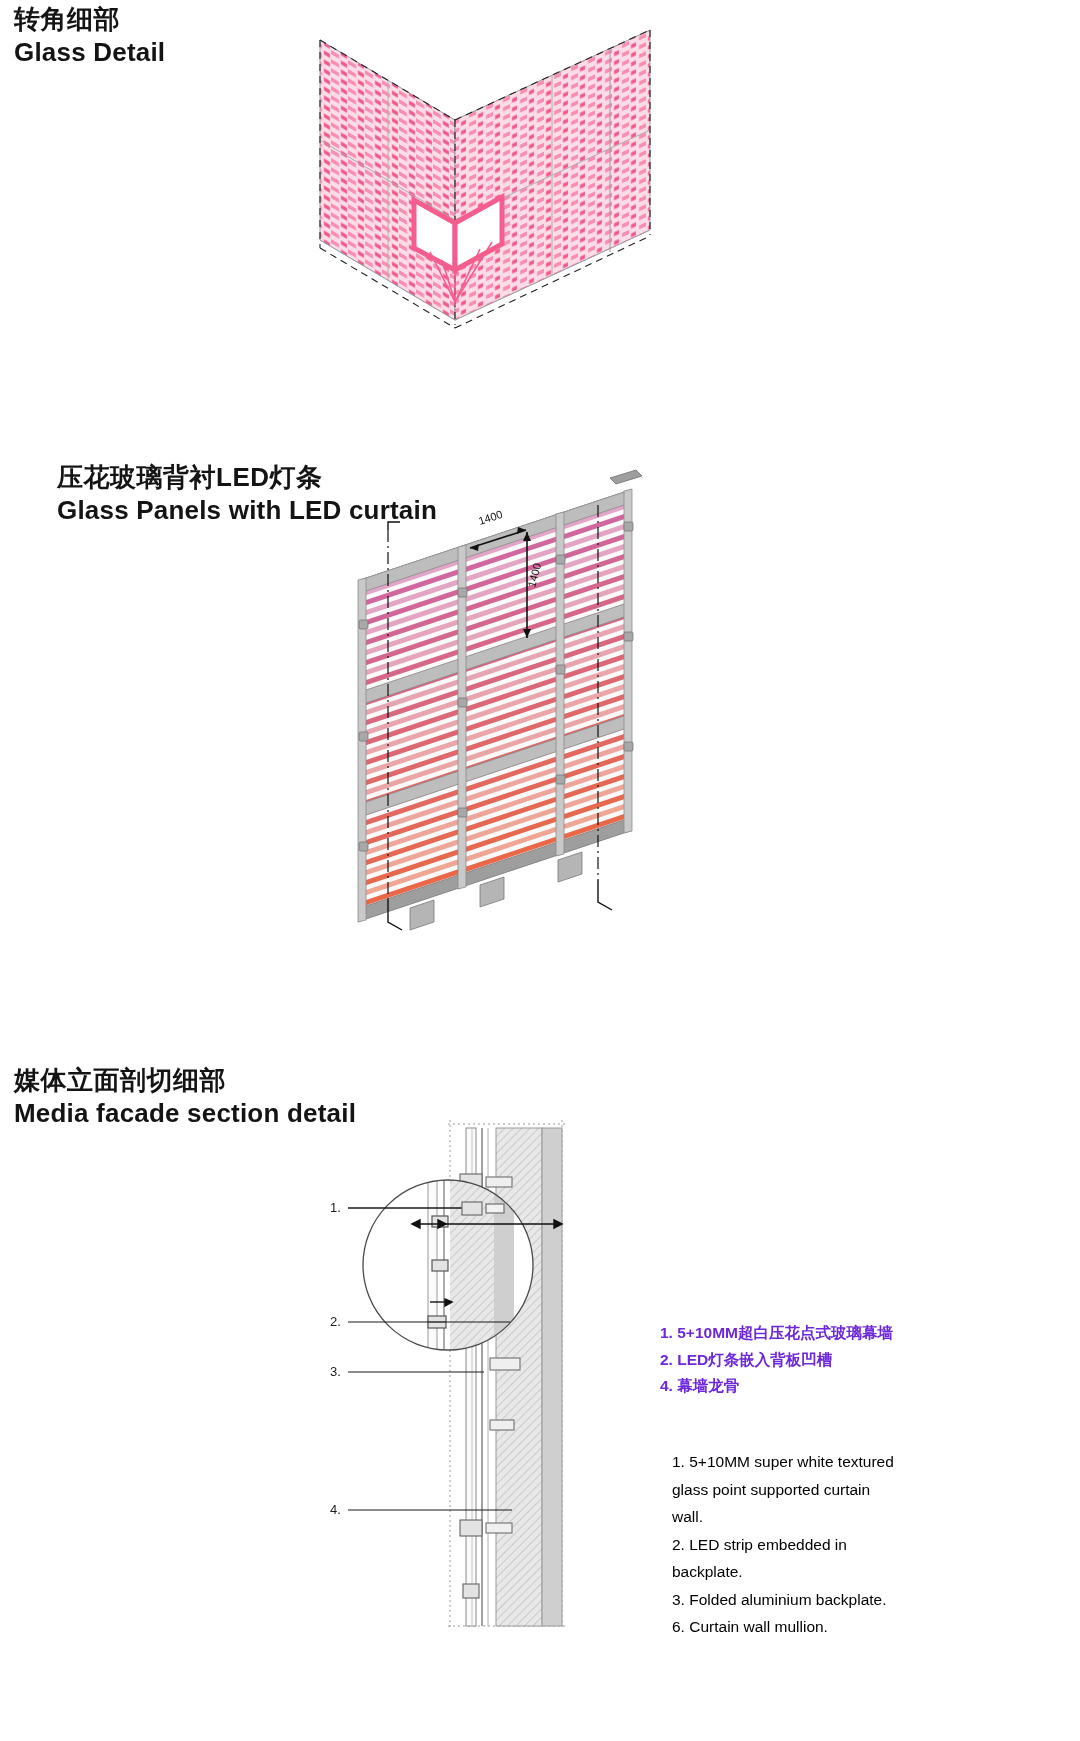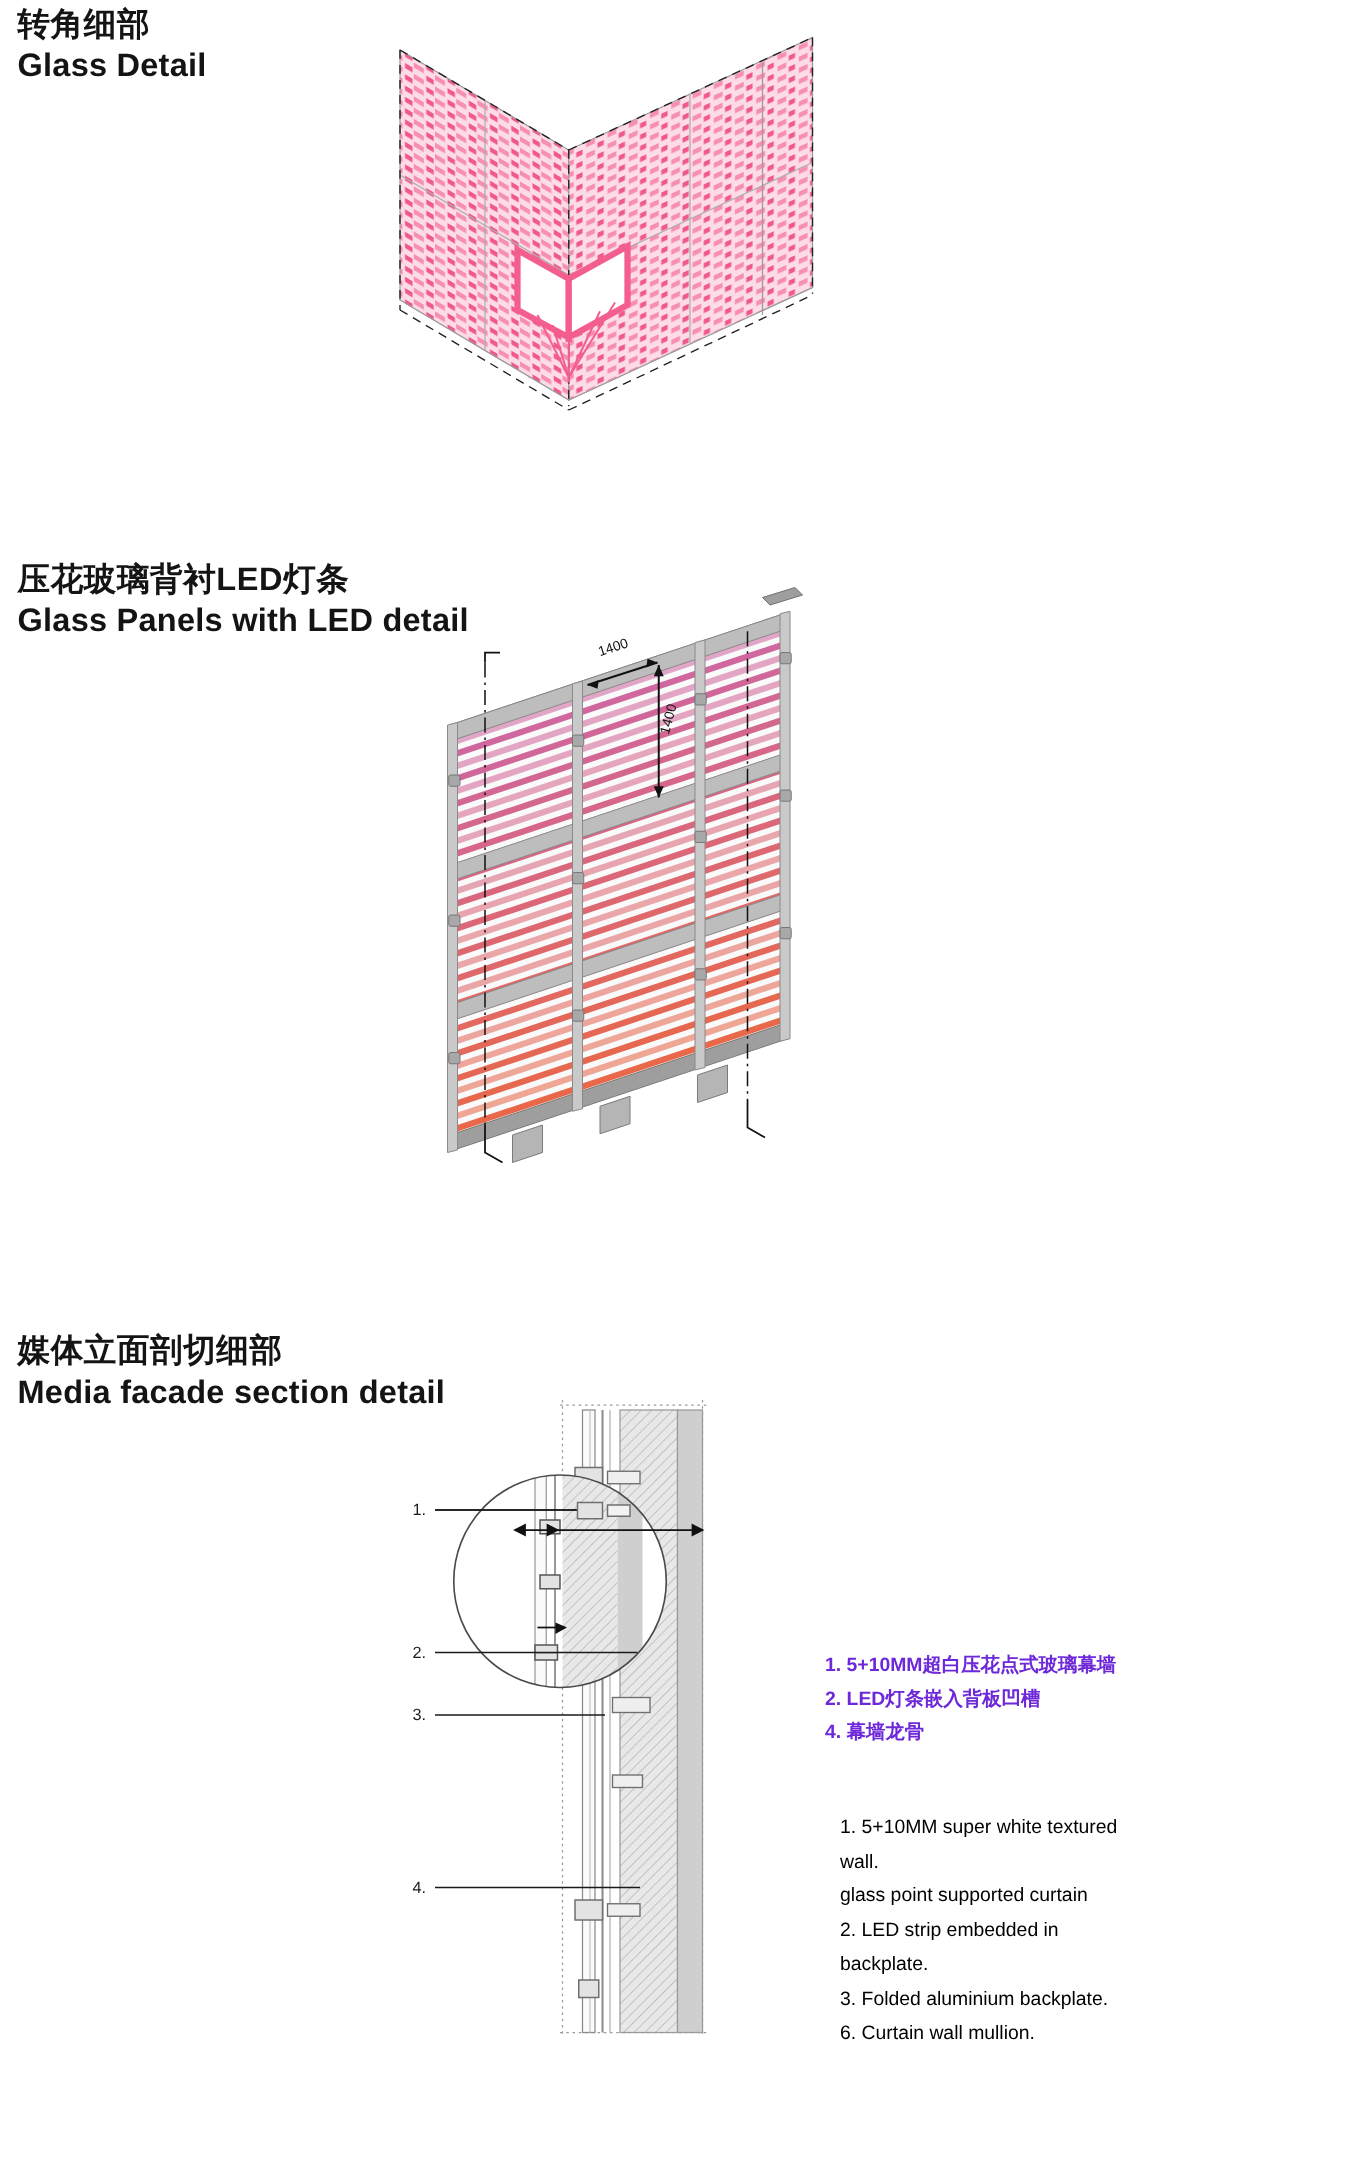--- a/index.html
+++ b/index.html
@@ -14,21 +14,21 @@
   .heading{position:absolute;left:14px;}
   .heading .cn{
     font-size:26px;font-weight:700;letter-spacing:.5px;line-height:1.18;
     color:#141414;white-space:nowrap;
   }
   .heading .en{
     font-size:26px;font-weight:700;letter-spacing:.2px;line-height:1.18;
     color:#141414;white-space:nowrap;margin-top:2px;
   }
   #head-corner{top:4px;}
-  #head-glass{top:448px;}
+  #head-glass{top:462px;margin-left:43px;}
   #head-section{top:1065px;}
 
   
   .figure{position:absolute;}
   #fig-corner{left:280px;top:20px;width:420px;height:400px;}
   #fig-glass{left:330px;top:470px;width:360px;height:470px;}
   #fig-section{left:300px;top:1120px;width:420px;height:520px;}
 
   svg{display:block;overflow:visible;}
 
@@ -131,21 +131,21 @@
       </g>
 
       <g stroke="#9a9a9a" stroke-width="1">
         <line x1="330" y1="30" x2="330" y2="232"></line>
       </g>
     </svg>
   </div>
 
   <div class="heading" id="head-glass">
     <div class="cn">压花玻璃背衬LED灯条</div>
-    <div class="en">Glass Panels with LED detail</div>
+    <div class="en">Glass Panels with LED curtain</div>
   </div>
 
   <div class="figure" id="fig-glass">
     <svg width="360" height="470" viewBox="0 0 360 470">
       <defs>
         <clipPath id="wallClip">
             <polygon points="30,110 300,20 300,360 30,450"></polygon>
           </clipPath>
         <linearGradient id="ledGrad" x1="0" y1="0" x2="0" y2="1">
           <stop offset="0%" stop-color="#CB5FA0"></stop>
@@ -359,21 +359,21 @@
   <span class="callout-num" style="left:330px;top:1502px;">4.</span>
 
   <div class="legend-cn">
     <div>1. 5+10MM超白压花点式玻璃幕墙</div>
     <div>2. LED灯条嵌入背板凹槽</div>
     <div>4. 幕墙龙骨</div>
   </div>
 
   <div class="legend-en">
     <p>1. 5+10MM super white textured</p>
+    <p>glass point supported curtain</p>
     <p>wall.</p>
-    <p>glass point supported curtain</p>
     <p>2. LED strip embedded in</p>
     <p>backplate.</p>
     <p>3. Folded aluminium backplate.</p>
     <p>6. Curtain wall mullion.</p>
   </div>
 
 </div>
 
 </body></html>

